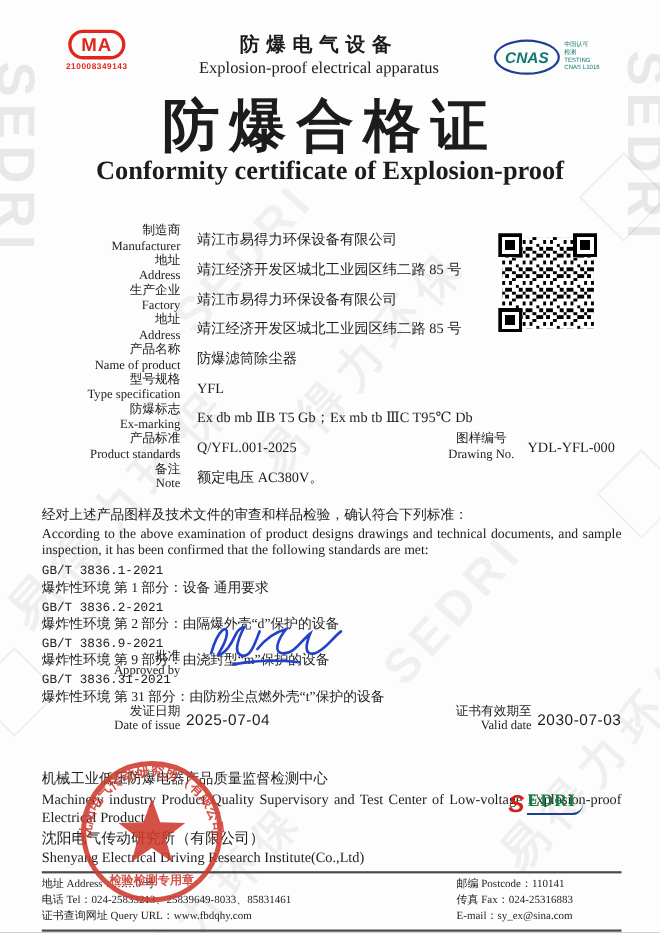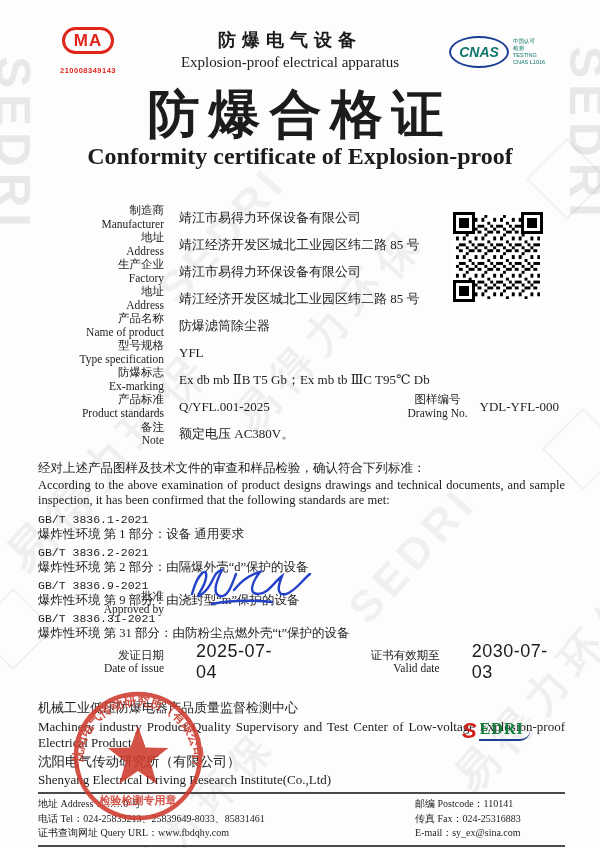--- a/index.html
+++ b/index.html
@@ -10,21 +10,21 @@
   .wm{position:absolute;z-index:0;pointer-events:none;white-space:nowrap;font-weight:bold;}
   .wm-zh{font-family:"DejaVu Sans",sans-serif;color:rgba(60,60,60,0.07);font-size:46px;letter-spacing:10px;}
   .wm-en{font-family:"Liberation Sans",sans-serif;color:rgba(110,130,125,0.16);font-size:44px;letter-spacing:6px;}
   .wm-vert{writing-mode:vertical-rl;}
   .wm-diag{transform:rotate(-48deg);}
   .wm-diamond{position:absolute;z-index:0;width:54px;height:54px;border:2px solid rgba(0,0,0,0.05);transform:rotate(45deg);pointer-events:none;}
   
   .cma{position:absolute;left:48px;top:27px;width:80px;text-align:center;color:#e0251b;}
   .cma-box{display:inline-block;border:3px solid #e0251b;border-radius:15px 15px 15px 15px;padding:2px 9px;
            font-family:"Liberation Sans",sans-serif;font-weight:bold;font-size:17px;letter-spacing:1px;line-height:1;}
-  .cma-num{font-family:"Liberation Sans",sans-serif;font-size:7.5px;font-weight:bold;margin-top:12px;letter-spacing:.5px;}
+  .cma-num{font-family:"Liberation Sans",sans-serif;font-size:7.5px;font-weight:bold;margin-top:2px;letter-spacing:.5px;}
   .hdr-center{position:absolute;left:120px;right:140px;top:28px;text-align:center;}
   .hdr-zh{font-family:"DejaVu Sans",sans-serif;font-size:18px;font-weight:bold;letter-spacing:6px;}
   .hdr-en{font-size:15px;margin-top:2px;}
   .cnas{position:absolute;left:449px;top:36px;display:flex;align-items:center;gap:4px;color:#0f766e;}
   .cnas-oval{border:2.5px solid #1d3f93;border-radius:50%;width:56px;height:28px;display:flex;align-items:center;justify-content:center;
              font-family:"Liberation Sans",sans-serif;font-weight:bold;font-style:italic;font-size:14px;}
   .cnas-side{font-family:"Liberation Sans",sans-serif;font-size:5.5px;line-height:1.3;}
   
   .main-title{position:absolute;left:0;right:0;top:80px;text-align:center;
               font-family:"DejaVu Sans",sans-serif;font-size:52px;font-weight:bold;letter-spacing:9px;}
@@ -48,21 +48,21 @@
   .std-row{display:flex;margin-top:3px;flex-direction:column;}
   .std-code{width:142px;font-family:"Liberation Mono","DejaVu Sans Mono",monospace;font-size:11.5px;flex:none;}
   .std-desc{flex:1;font-size:12.5px;}
   
   .approval{position:absolute;left:38px;top:570px;display:flex;align-items:flex-end;}
   .approval .flabel{width:126px;}
   .sig{margin-left:18px;margin-top:-10px;}
   .dates{position:absolute;left:38px;top:641px;width:527px;display:flex;align-items:flex-start;}
   .dgroup{display:flex;align-items:center;}
   .dates .flabel{width:126px;}
-  .dval{font-family:"Liberation Sans",sans-serif;font-size:18px;margin-left:32px;letter-spacing:.5px;}
+  .dval{font-family:"Liberation Sans",sans-serif;font-size:14px;margin-left:5px;letter-spacing:.5px;}
   .dgroup.valid{margin-left:auto;}
   .dgroup.valid .flabel{width:150px;}
   
   .footer{position:absolute;left:38px;top:699px;width:527px;}
   .ft-zh1{font-size:13px;}
   .ft-en1{font-size:13px;text-align:justify;margin-top:2px;}
   .ft-zh2{font-size:13.5px;margin-top:2px;}
   .ft-en2{font-size:13px;margin-top:1px;}
   .rule{border-top:2px solid #4a4a4a;margin-top:4px;}
   .contact{display:flex;margin-top:3px;font-size:10px;line-height:1.45;}

